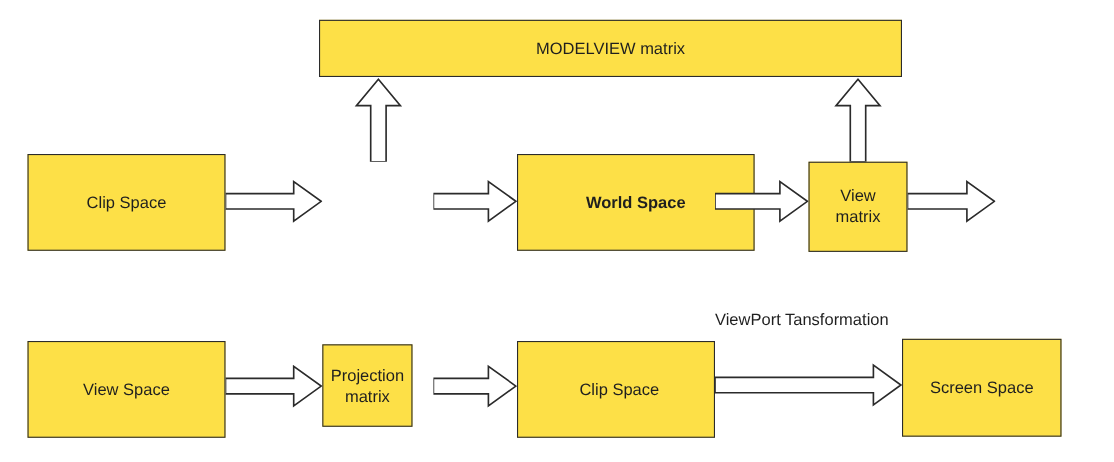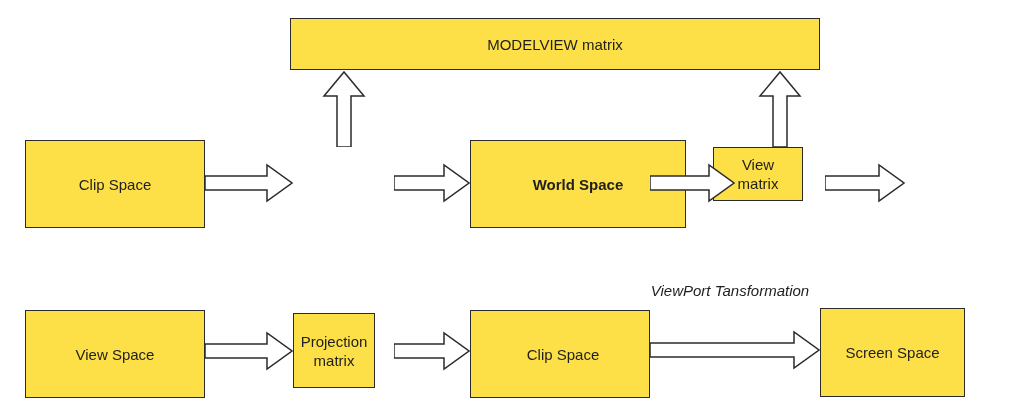--- a/index.html
+++ b/index.html
@@ -30,31 +30,30 @@
     padding: 2px 6px;
   }
   .arrow {
     position: absolute;
   }
   .arrow svg {
     display: block;
   }
   .flow-label {
     position: absolute;
-    text-align: center;
+    text-align: left;
     font-size: 15px;
     line-height: 18px;
-    font-style: italic;
   }
   
   .modelview-box  { left: 290px; top: 18px;  width: 530px; height: 52px; }
   .local-box      { left: 25px;  top: 140px; width: 180px; height: 88px; }
   .model-box      { left: 293px; top: 147px; width: 101px; height: 73px; }
   .world-box      { left: 470px; top: 140px; width: 216px; height: 88px; font-weight: bold; }
-  .viewmatrix-box { left: 713px; top: 147px; width: 90px;  height: 54px; }
+  .viewmatrix-box { left: 735px; top: 147px; width: 90px;  height: 82px; }
   .viewspace-box  { left: 25px;  top: 310px; width: 180px; height: 88px; }
   .projection-box { left: 293px; top: 313px; width: 82px; height: 75px; }
   .clip-box       { left: 470px; top: 310px; width: 180px; height: 88px; padding-left: 12px; }
   .screen-box     { left: 820px; top: 308px; width: 145px; height: 89px; }
   
   .arr-local-model { left: 205px; top: 163px; }
   .arr-model-world { left: 394px; top: 163px; }
   .arr-world-view  { left: 650px; top: 163px; }
   .arr-view-out    { left: 825px; top: 163px; }
   .arr-viewspace-proj { left: 205px; top: 331px; }

